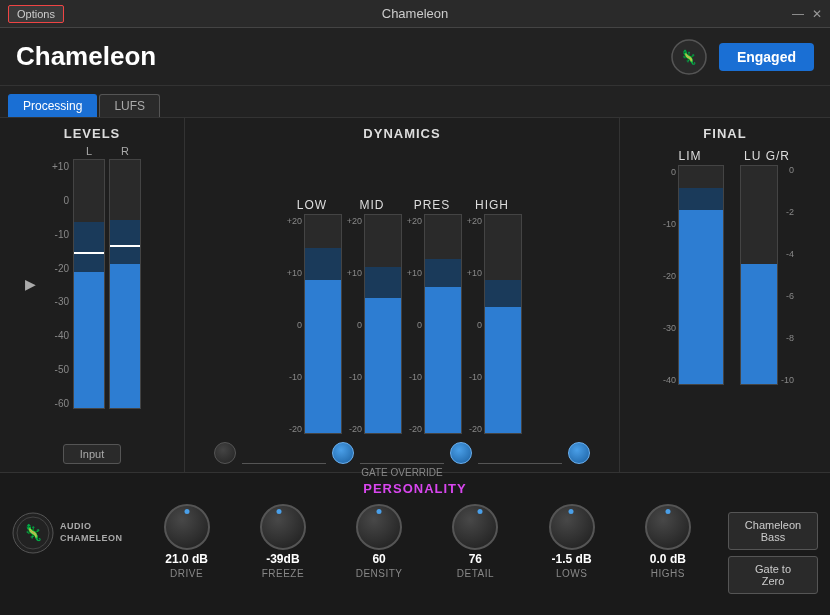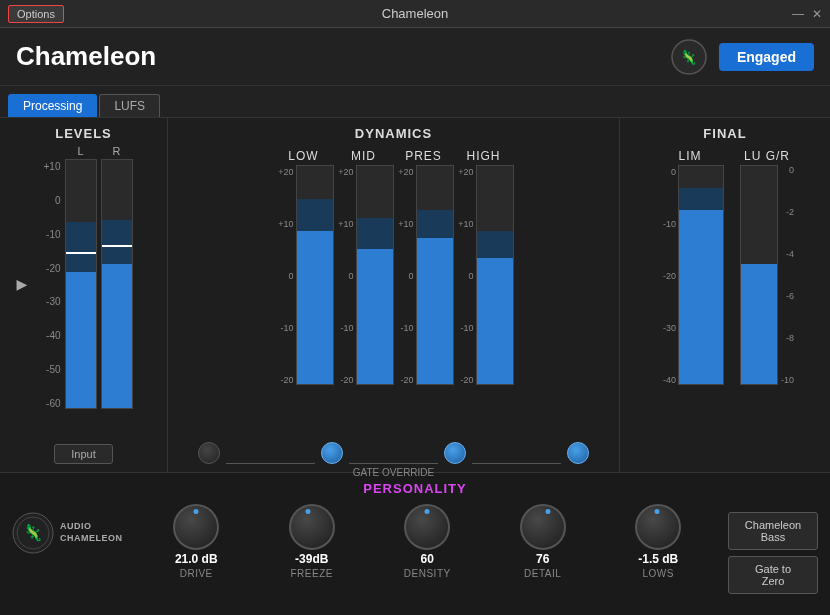--- a/index.html
+++ b/index.html
@@ -109,21 +109,21 @@
     .content-area {
       background: #1e1e1e;
       display: flex;
       flex-direction: row;
       height: 355px;
       border-bottom: 1px solid #333;
     }
 
     
     .levels-panel {
-      width: 168px;
+      width: 185px;
       border-right: 1px solid #333;
       padding: 8px;
       display: flex;
       flex-direction: column;
       align-items: center;
     }
     .panel-title {
       font-size: 13px;
       font-weight: bold;
       color: #ddd;
@@ -204,21 +204,21 @@
       padding: 8px;
       display: flex;
       flex-direction: column;
       align-items: center;
     }
     .dynamics-meters {
       display: flex;
       flex: 1;
       width: 100%;
       justify-content: center;
-      align-items: flex-start;
+      align-items: flex-end;
       margin-top: 4px;
     }
     .dyn-meter-wrap {
       display: flex;
       flex-direction: column;
       align-items: center;
       gap: 2px;
     }
     .dyn-meter-label {
       font-size: 12px;
@@ -669,19 +669,26 @@
     </div>
 
     <div class="knob-control">
       <div class="knob-large">
         <div class="dot" style="top:3px; left:48%; transform:translateX(-50%); background:#4a9fe8;"></div>
       </div>
       <div class="knob-value">-1.5 dB</div>
       <div class="knob-name">LOWS</div>
     </div>
 
+    <div class="knob-control">
+      <div class="knob-large">
+        <div class="dot" style="top:3px; left:50%; transform:translateX(-50%); background:#4a9fe8;"></div>
+      </div>
+      <div class="knob-value">0.0 dB</div>
+      <div class="knob-name">HIGHS</div>
+    </div>
 
     <div class="side-buttons">
       <button class="side-btn">Chameleon<br>Bass</button>
       <button class="side-btn">Gate to<br>Zero</button>
     </div>
   </div>
 </div>
 
 </body></html>

